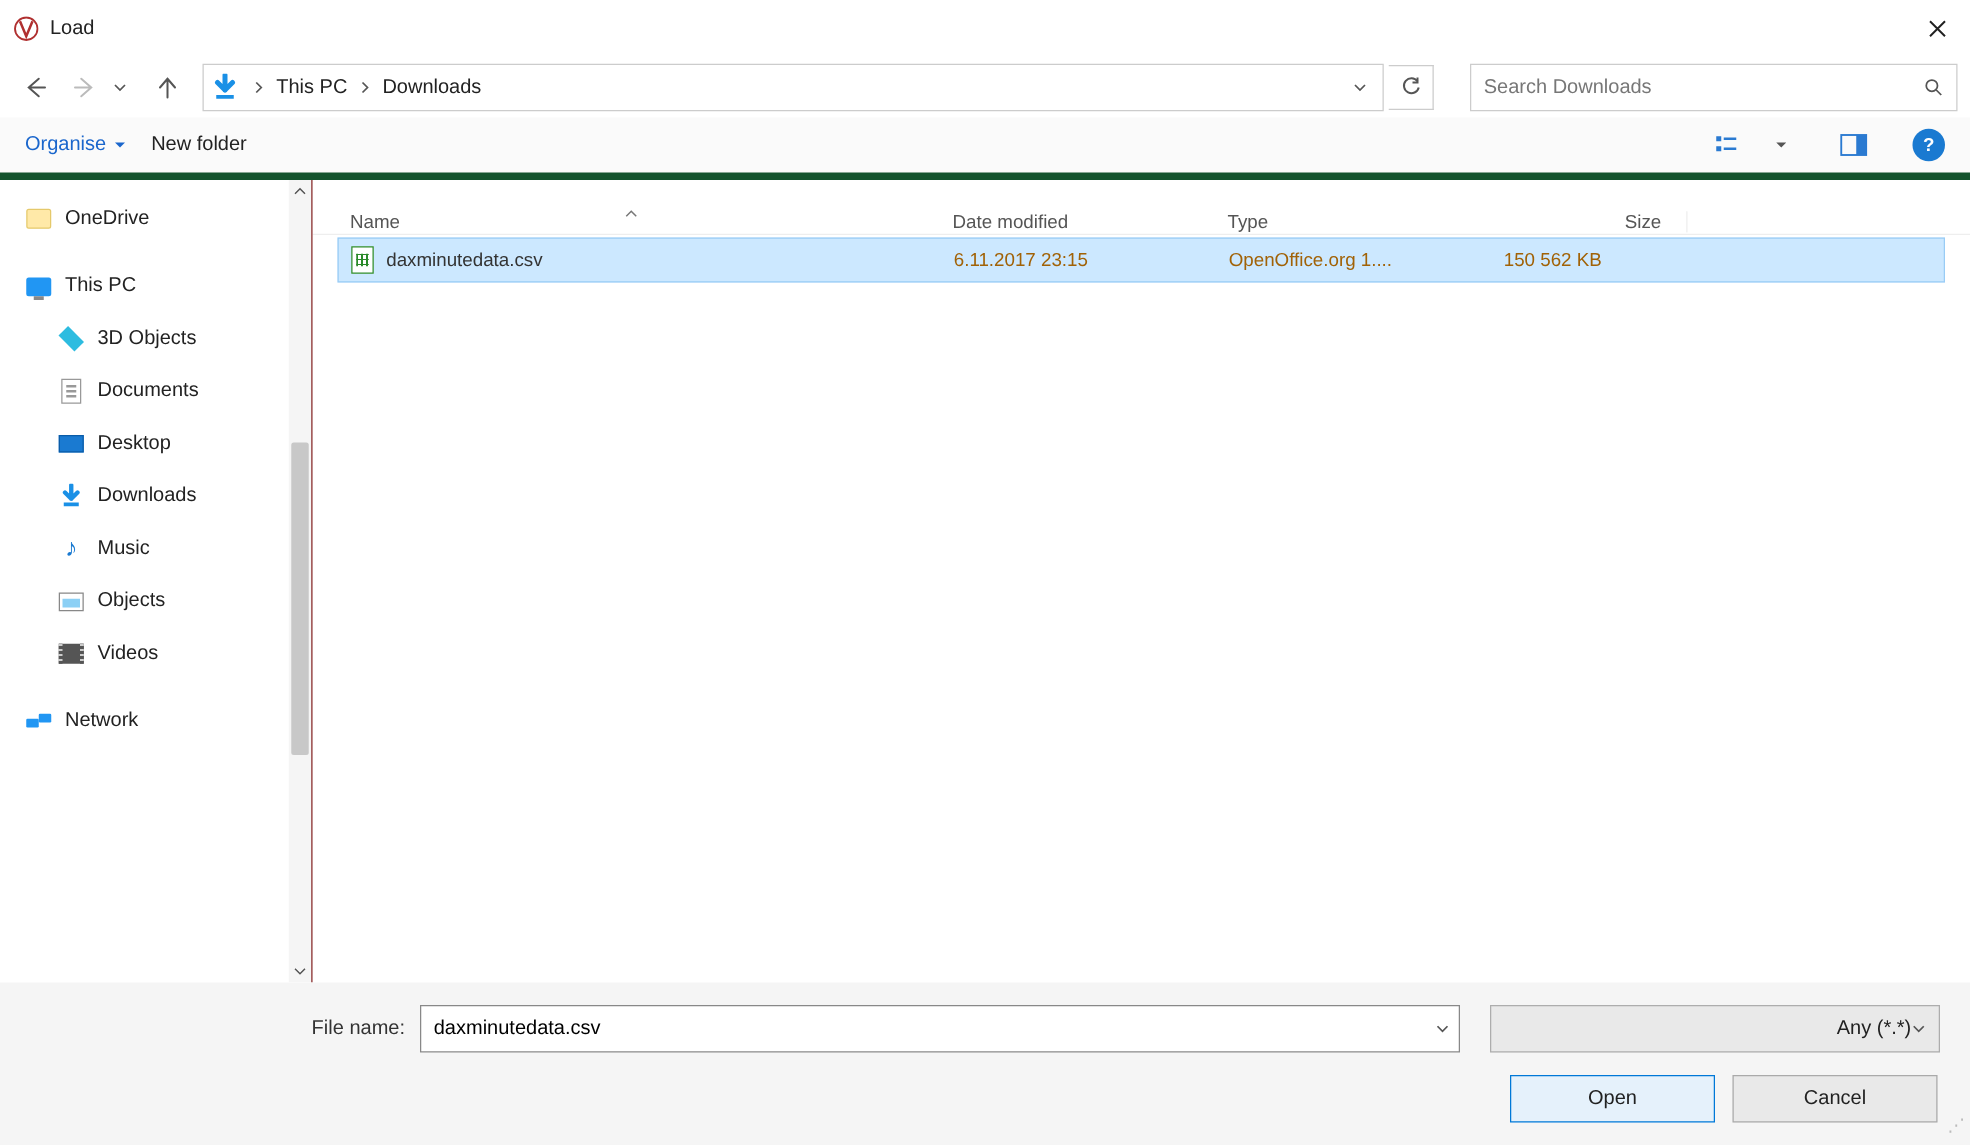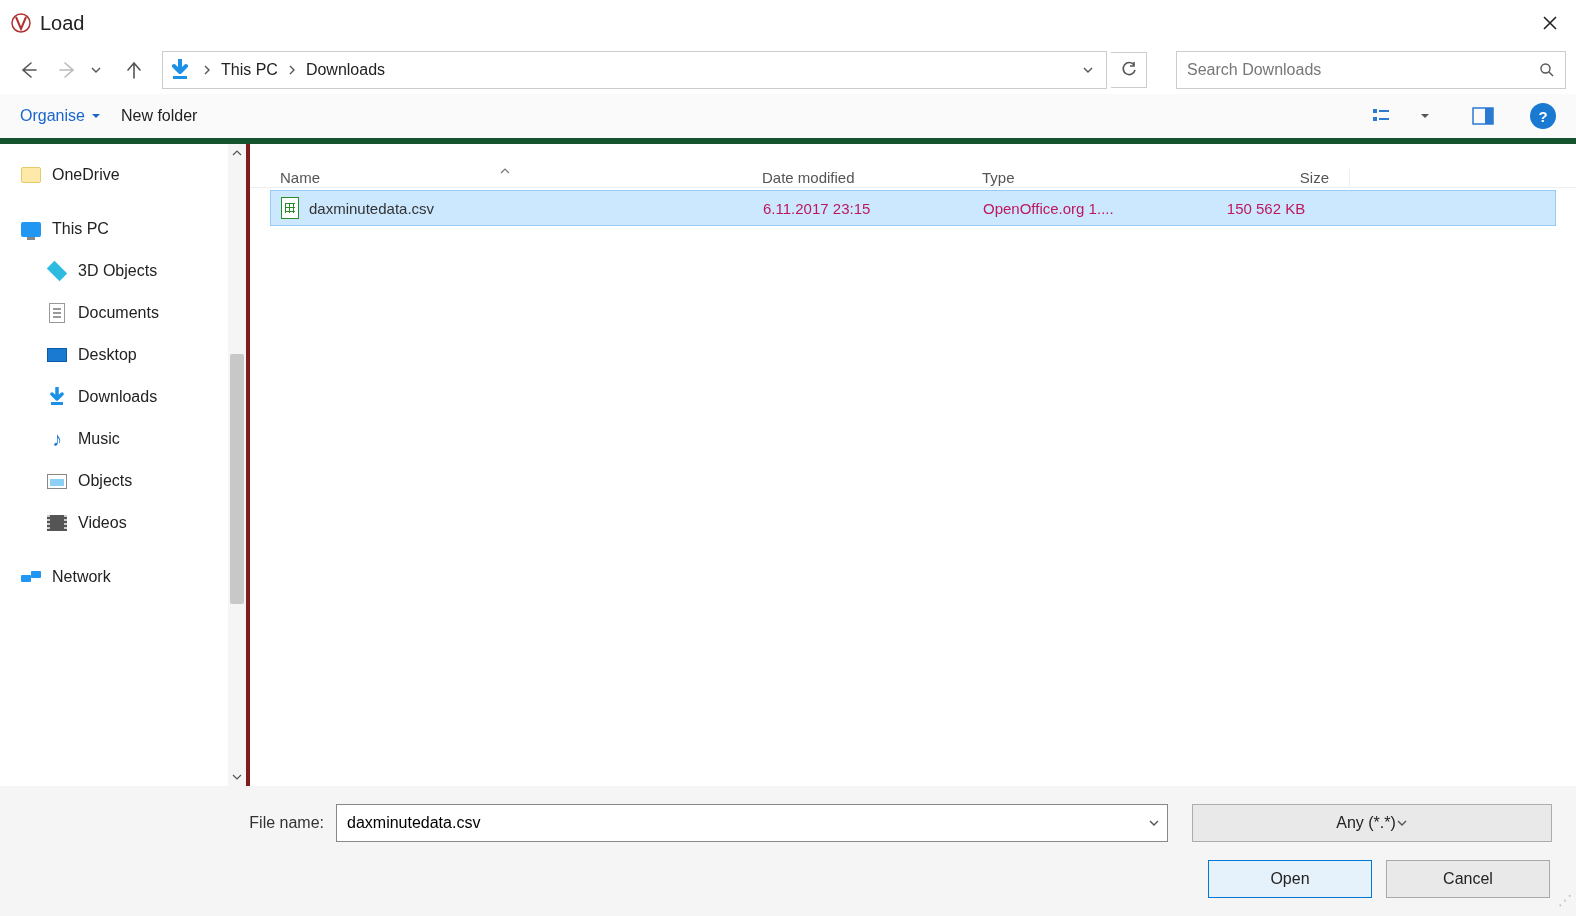--- a/index.html
+++ b/index.html
@@ -1,21 +1,21 @@
 <!DOCTYPE html>
 <html><head>
 <meta charset="utf-8">
 <style>
   * { box-sizing: border-box; margin: 0; padding: 0; font-family: "Segoe UI", Tahoma, sans-serif; }
   body { background: #fff; width: 1576px; height: 916px; overflow: hidden; font-size: 15px; color: #222; user-select: none; }
 
   
   .titlebar { display: flex; align-items: center; height: 46px; padding: 0 10px; }
   .app-icon { width: 22px; height: 22px; margin-right: 8px; display: flex; align-items: center; justify-content: center; }
-  .titlebar .title { font-size: 20px; color: #222; }
+  .titlebar .title { font-size: 16px; color: #222; }
   .titlebar .spacer { flex: 1; }
   .close-x { font-size: 22px; color: #333; padding: 4px 8px; cursor: pointer; }
 
   
   .navbar { display: flex; align-items: center; height: 48px; padding: 6px 10px; gap: 4px; }
   .nav-btn { width: 36px; height: 36px; display: flex; align-items: center; justify-content: center; color: #666; cursor: pointer; }
   .nav-btn.disabled { color: #aaa; }
   .chev-small { font-size: 18px; color: #555; width: 22px; text-align: center; }
   .path-box { flex: 1; border: 1px solid #ccc; height: 38px; display: flex; align-items: center; padding: 0 6px; margin-left: 6px; }
   .path-box .dl-icon { width: 22px; height: 24px; margin-right: 8px; display:flex; align-items:center; justify-content:center; }
@@ -32,21 +32,21 @@
   
   .toolbar { display: flex; align-items: center; height: 50px; padding: 0 20px; border-bottom: 6px solid #14532d; background: #fafafa; gap: 20px; }
   .organise { color: #1a66cc; display: flex; align-items: center; gap: 6px; cursor:pointer; font-size:16px; }
   .new-folder { color: #222; cursor:pointer; font-size:16px; }
   .toolbar .spacer { flex: 1; }
   .view-btn { width: 34px; height: 30px; display: flex; align-items: center; justify-content: center; color: #2a7ad1; cursor:pointer; margin-left:4px; }
   .help-btn { width: 26px; height: 26px; border-radius: 50%; background: #1a7ad1; color: #fff; display: flex; align-items: center; justify-content: center; font-weight: bold; cursor:pointer; margin-left:10px; }
 
   
   .main { display: flex; height: calc(916px - 46px - 48px - 50px - 130px); }
-  .sidebar { width: 250px; border-right: 4px solid #7f1d1d; overflow-y: auto; padding-top: 10px; position: relative; }
+  .sidebar { width: 250px; border-right: 1px solid #7f1d1d; overflow-y: auto; padding-top: 10px; position: relative; }
   .sb-scrollbar { position: absolute; right: 0; top: 0; bottom: 0; width: 18px; background: #f5f5f5; }
   .sb-arrow { width:18px; height:18px; display:flex; align-items:center; justify-content:center; font-size:10px; color:#555; position:absolute; left:0; }
   .sb-arrow.up { top:0; }
   .sb-arrow.down { bottom:0; }
   .sb-thumb { position:absolute; left:2px; width:14px; top:210px; height:250px; background:#c8c8c8; border-radius:2px; }
   .tree-item { display: flex; align-items: center; height: 42px; padding-left: 20px; cursor: pointer; gap: 10px; font-size:16px; }
   .tree-item.indent { padding-left: 46px; }
   .tree-icon { width: 22px; height: 22px; display: flex; align-items: center; justify-content: center; }
   .ic-folder { width:20px; height:16px; background:#ffe9a8; border:1px solid #e5c96b; border-radius:2px; }
   .ic-monitor { width:20px; height:15px; background:#2196f3; border-radius:2px; position:relative; }
@@ -72,36 +72,36 @@
   .filelist { flex: 1; overflow: auto; }
   .columns { display: flex; height: 44px; align-items: center; border-bottom: 1px solid #eee; color: #555; font-size:15px; }
   .col { padding: 0 12px; margin-top: 23px; }
   .col.name { width: 500px; padding-left: 30px; position:relative; }
   .col.date { width: 220px; }
   .col.type { width: 220px; }
   .col.size { width: 160px; text-align: right; padding-right: 20px; border-right: 1px solid #eee; }
   .sort-indicator { position:absolute; left:50%; top:-2px; font-size:10px; color:#666; }
   .file-row { display: flex; height: 36px; align-items: center; background: #cce8ff; border:1px solid #99ccf5; margin: 2px 20px 0 20px; cursor:pointer; }
   .file-row .cell { padding: 0 12px; color: #333; }
-  .file-row .cell.muted { color: #be185d; }
+  .file-row .cell.muted { color: #a16207; }
   .file-row .cell.name { width: 480px; display:flex; align-items:center; gap:10px; padding-left:10px; }
   .file-row .cell.date { width: 220px; }
   .file-row .cell.type { width: 220px; }
-  .file-row .cell.size { width: 158px; text-align: center; padding-right: 20px; }
+  .file-row .cell.size { width: 158px; text-align: left; padding-right: 20px; }
   .ic-csv { width:18px; height:22px; background:#fff; border:1px solid #2a8a2a; position:relative; }
   .ic-csv::after { content:""; position:absolute; left:3px; top:5px; width:10px; height:10px; background:repeating-linear-gradient(#2a8a2a 0 1px, transparent 1px 4px), repeating-linear-gradient(90deg,#2a8a2a 0 1px, transparent 1px 4px); }
 
   
   .footer { height: 130px; background: #f5f5f5; padding: 18px 24px 12px 24px; position:relative; }
   .fn-row { display: flex; align-items: center; gap: 12px; }
   .fn-label { width: 300px; text-align: right; font-size:16px; color:#333; }
   .fn-input-wrap { flex: 1; position: relative; }
   .fn-input { width: 100%; height: 38px; border: 1px solid #888; padding: 0 32px 0 10px; font-size: 16px; outline:none; }
   .fn-chev { position: absolute; right: 8px; top: 50%; transform: translateY(-50%); color: #555; cursor:pointer; font-size:18px; }
-  .filter-select { width: 360px; height: 38px; border: 1px solid #adadad; background:#e9e9e9; display: flex; align-items: center; padding: 0 10px; justify-content: center; cursor:pointer; font-size:16px;margin-left:12px; }
+  .filter-select { width: 360px; height: 38px; border: 1px solid #adadad; background:#e9e9e9; display: flex; align-items: center; padding: 0 10px; justify-content: flex-end; cursor:pointer; font-size:16px;margin-left:12px; }
   .btn-row { display: flex; gap: 14px; justify-content: flex-end; margin-top: 18px; padding-right: 2px; }
   .btn { width: 164px; height: 38px; border: 1px solid #aaa; background: #e9e9e9; display: flex; align-items: center; justify-content: center; font-size: 16px; cursor: pointer; text-align: right; }
   .btn.primary { border: 1px solid #0078d7; background: #e5f1fb; }
   .resize-grip { position:absolute; right:4px; bottom:4px; width:14px; height:14px; color:#bbb; font-size:14px; line-height:5px; letter-spacing:1px; }
 
   
   svg { display:block; }
 </style>
 </head>
 <body>

